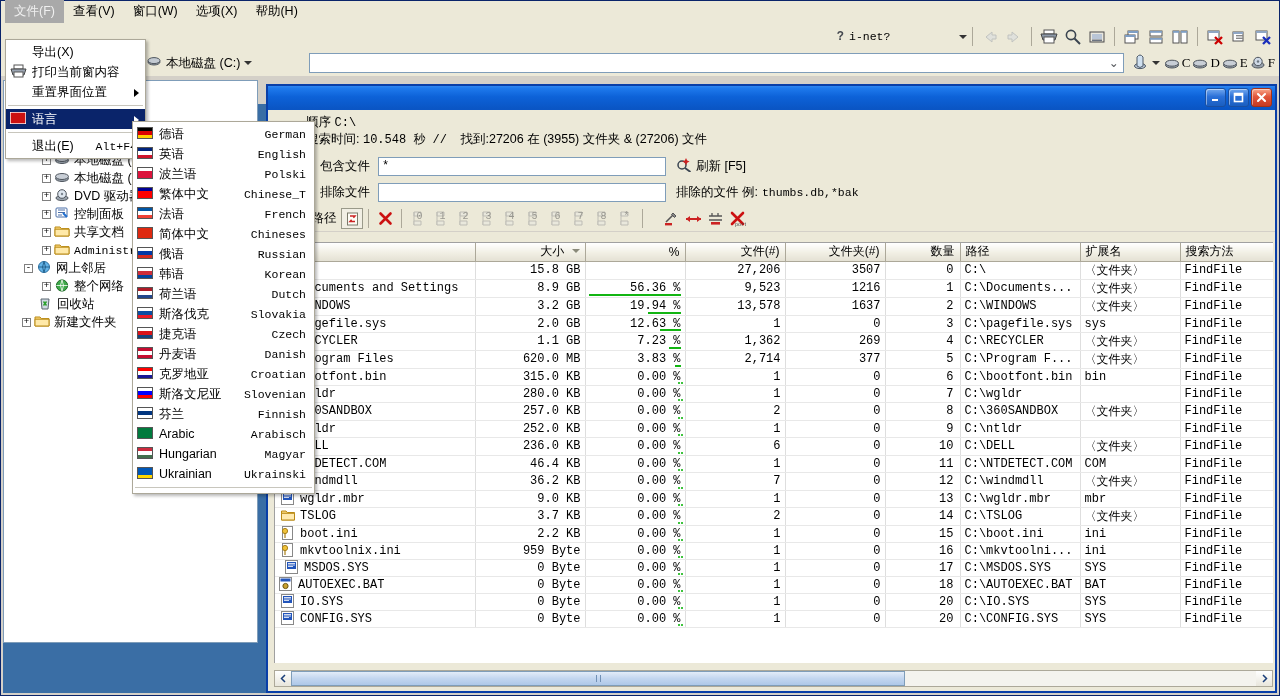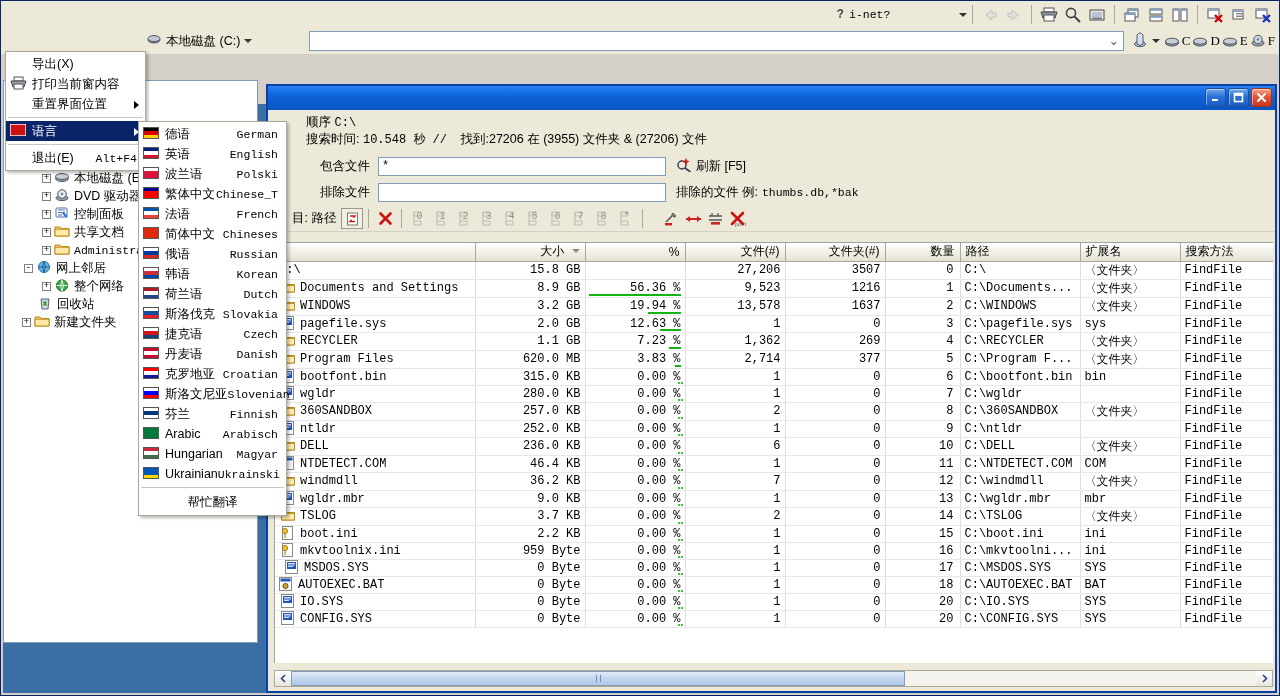--- a/index.html
+++ b/index.html
@@ -213,22 +213,22 @@
   .grip { width:5px;height:7px; border-left:1px solid #7190b5;border-right:1px solid #7190b5; }
 
   
   .popup {
     position:absolute; background:#fff;
     border:1px solid #aca899;
     box-shadow: 2px 2px 3px rgba(0,0,0,.28);
     z-index:500; padding:2px 0;
     font-size:12.5px;
   }
-  #file-menu { left:4px; top:50px; width:141px; }
-  #lang-menu { left:137px; top:120px; width:149px; }
+  #file-menu { left:4px; top:38px; width:141px; }
+  #lang-menu { left:131px; top:120px; width:183px; }
   .pitem {
     height:20px; display:flex; align-items:center; position:relative;
     padding-left:26px; padding-right:8px; white-space:nowrap; cursor:default;
   }
   .pitem.sel { background:#0a246a; color:#fff; }
   .pitem .micon { position:absolute; left:4px; top:2px; width:17px; height:16px; }
   .pitem .accel { margin-left:auto; padding-left:14px; font-family:"Liberation Mono", monospace; font-size:11.5px; }
   .pitem .sub-arrow {
     position:absolute; right:6px; top:7px;
     width:0;height:0;border-top:4px solid transparent;border-bottom:4px solid transparent;border-left:5px solid #000;
@@ -242,20 +242,27 @@
   .help-translate { height:22px; display:flex; align-items:center; justify-content:center; }
 
   .clip { overflow:hidden; }
 </style>
 </head>
 <body>
 
 <div id="app-window">
 
 
+  <div class="menubar">
+    <div class="menu-item open">文件(F)</div>
+    <div class="menu-item">查看(V)</div>
+    <div class="menu-item">窗口(W)</div>
+    <div class="menu-item">选项(X)</div>
+    <div class="menu-item">帮助(H)</div>
+  </div>
 
   <div class="toolbar1">
     <div class="tb-right">
       <div class="inet-box">
         <span class="inet-q">?</span>
         <span class="inet-field">i-net?</span>
         <span class="caret-dn"></span>
       </div>
       <span class="sep"></span>
       <div class="tb-icon dim">
@@ -1222,16 +1229,15 @@
           <span class="flag">
             <div style="background:#0057b7;height:33.4%"></div>
             <div style="background:#0057b7;height:33.3%"></div>
             <div style="background:#ffd700;height:33.3%"></div>
           </span>
           <span class="lang-name">Ukrainian</span>
           <span class="lang-en">Ukrainski</span>
         </div>
       </div>
     <div class="psep"></div>
-    <div class="help-translate">帮忙翻译</div>
   </div>
 
 </div>
 
 </body></html>

